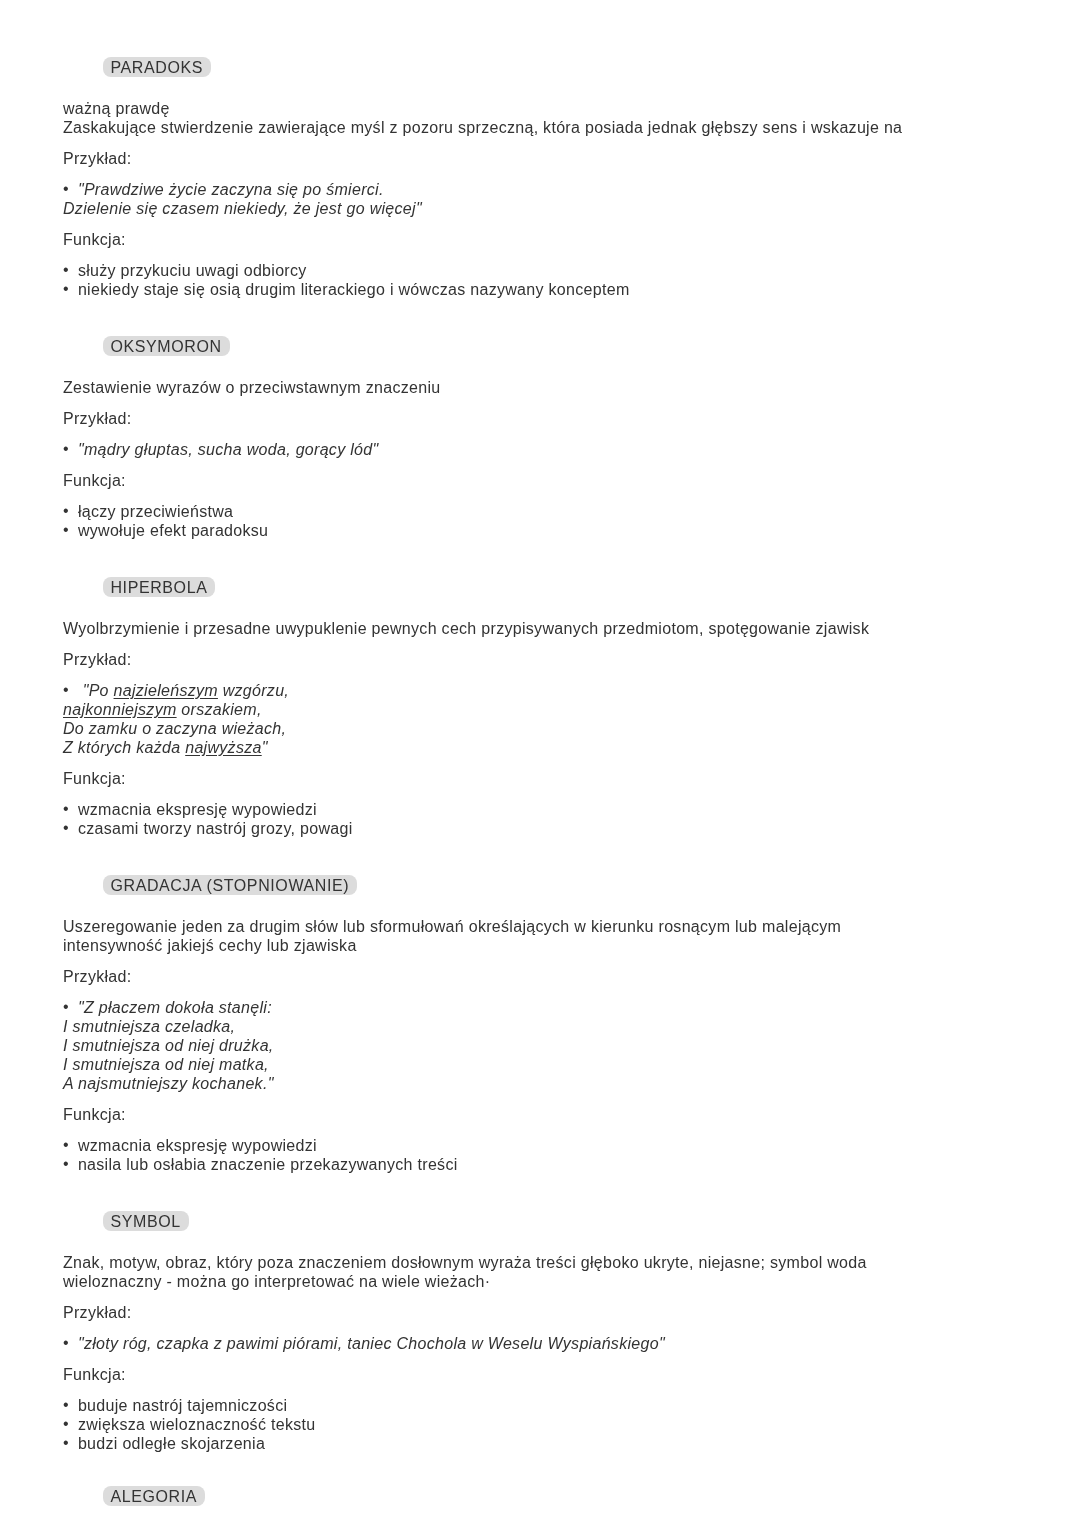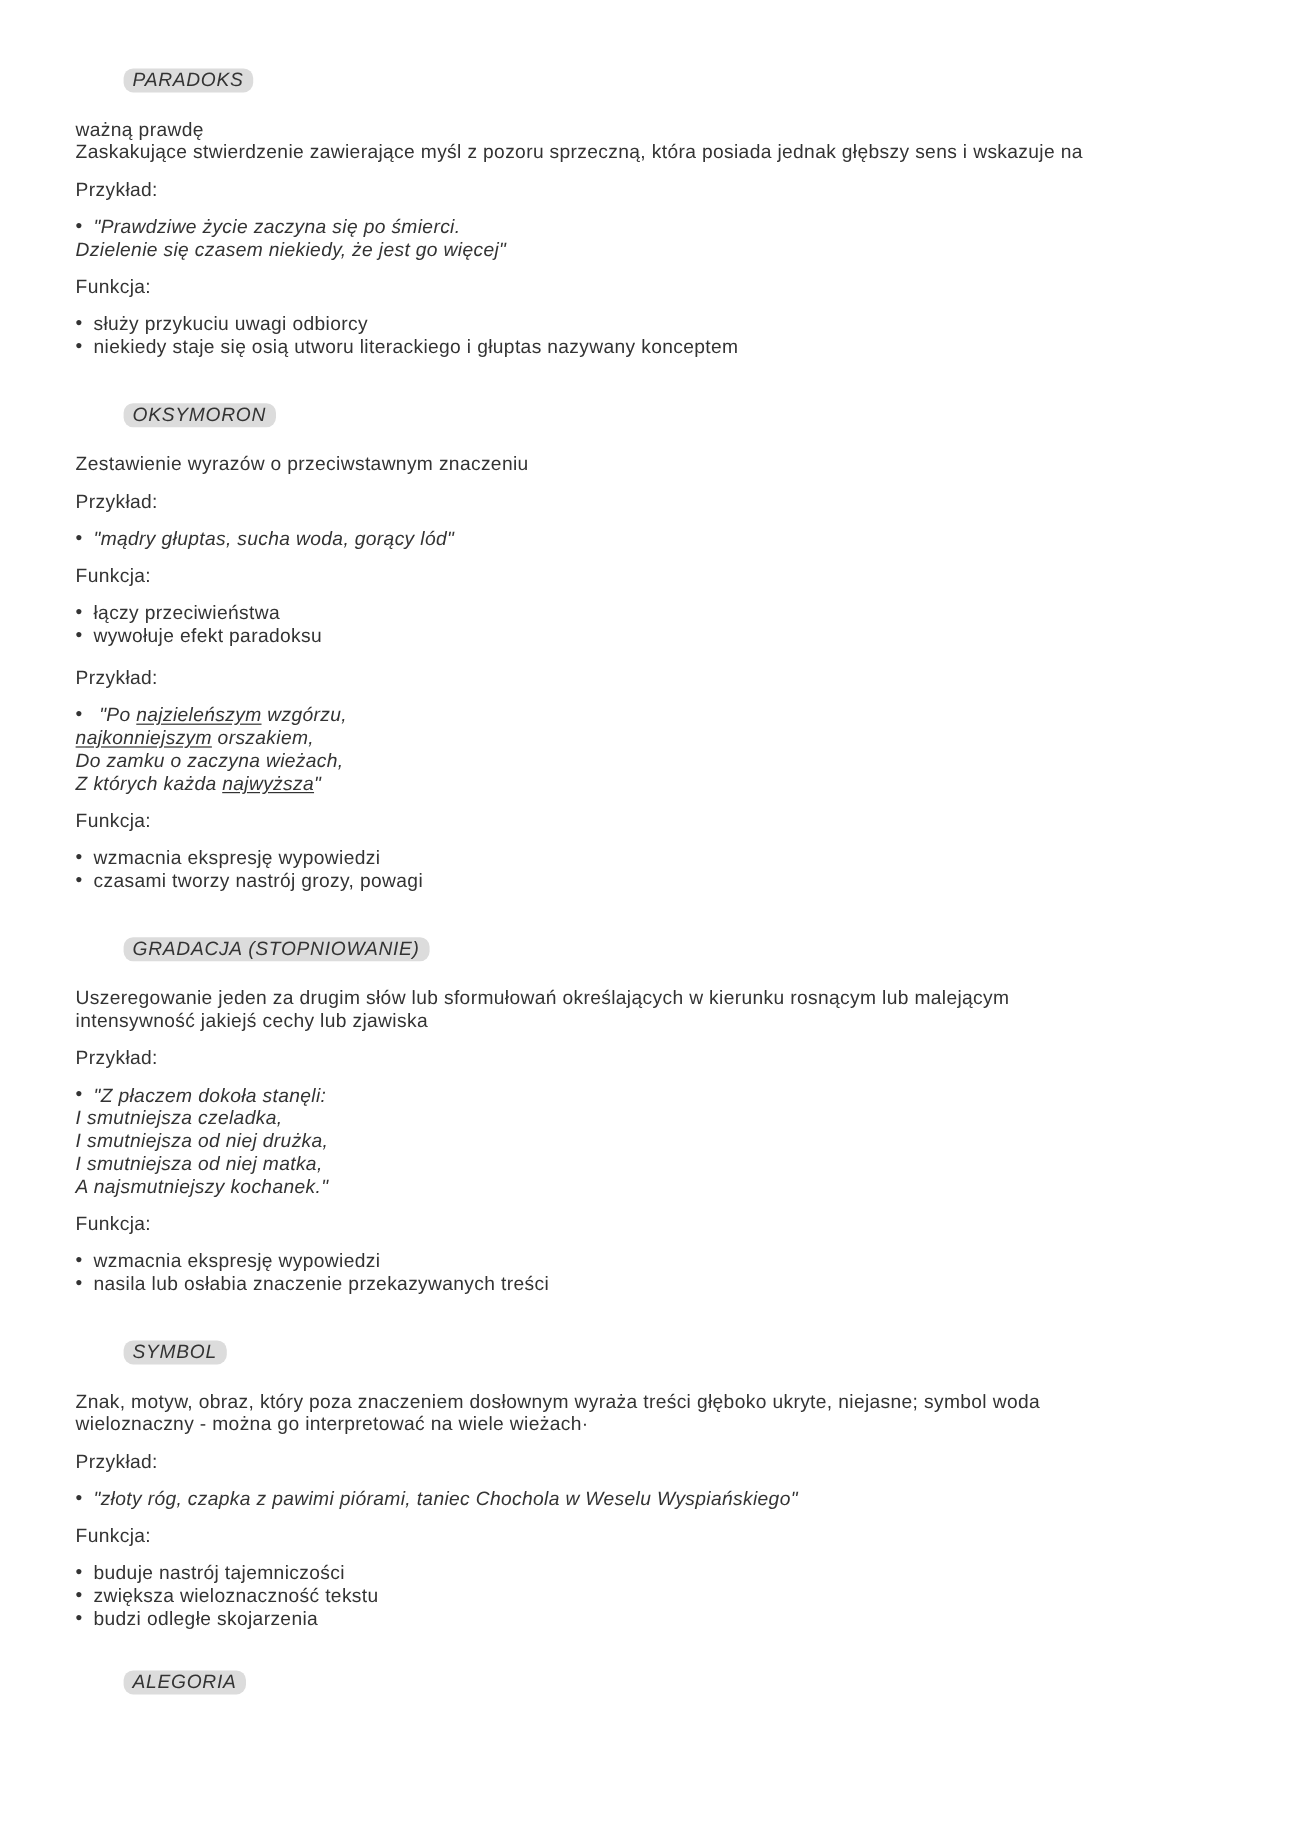--- a/index.html
+++ b/index.html
@@ -29,21 +29,20 @@
     margin: 0 0 12px 0;
   }
   .line {
     line-height: 19px;
     white-space: pre-wrap;
     min-height: 19px;
   }
   .heading-line {
     line-height: 21px;
     margin-bottom: 0;
-    font-style: italic;
   }
   .heading {
     display: inline-block;
     background: #dcdcdc;
     border-radius: 8px;
     padding: 2px 8px 1px 7px;
     margin-left: -7px;
     line-height: 17px;
     letter-spacing: 0.6px;
   }
@@ -81,21 +80,21 @@
       </div>
       <div class="para">
         <div class="line italic"><span class="dot">•</span><span>"Prawdziwe życie zaczyna się po śmierci.</span></div>
         <div class="line italic"><span>Dzielenie się czasem niekiedy, że jest go więcej"</span></div>
       </div>
       <div class="para">
         <div class="line">Funkcja:</div>
       </div>
       <div class="para">
         <div class="line"><span class="dot">•</span><span>służy przykuciu uwagi odbiorcy</span></div>
-        <div class="line"><span class="dot">•</span><span>niekiedy staje się osią utworu literackiego i głuptas nazywany konceptem</span></div>
+        <div class="line"><span class="dot">•</span><span>niekiedy staje się osią drugim literackiego i wówczas nazywany konceptem</span></div>
       </div>
     </section>
 
     <section class="section">
       <div class="para">
         <div class="line heading-line">
           <span class="heading">OKSYMORON</span>
         </div>
         <div>
           <div class="line">Zestawienie wyrazów o przeciwstawnym znaczeniu</div>
@@ -110,20 +109,28 @@
       <div class="para">
         <div class="line">Funkcja:</div>
       </div>
       <div class="para">
         <div class="line"><span class="dot">•</span><span>łączy przeciwieństwa</span></div>
         <div class="line"><span class="dot">•</span><span>wywołuje efekt paradoksu</span></div>
       </div>
     </section>
 
     <section class="section">
+      <div class="para">
+        <div class="line heading-line">
+          <span class="heading">HIPERBOLA</span>
+        </div>
+        <div>
+          <div class="line">Wyolbrzymienie i przesadne uwypuklenie pewnych cech przypisywanych przedmiotom, spotęgowanie zjawisk</div>
+        </div>
+      </div>
       <div class="para">
         <div class="line">Przykład:</div>
       </div>
       <div class="para">
         <div class="line italic"><span class="dot">•</span><span> "Po </span><span class="u">najzieleńszym</span><span> wzgórzu,</span></div>
         <div class="line italic"><span class="u">najkonniejszym</span><span> orszakiem,</span></div>
         <div class="line italic"><span>Do zamku o zaczyna wieżach,</span></div>
         <div class="line italic"><span>Z których każda </span><span class="u">najwyższa</span><span>"</span></div>
       </div>
       <div class="para">

